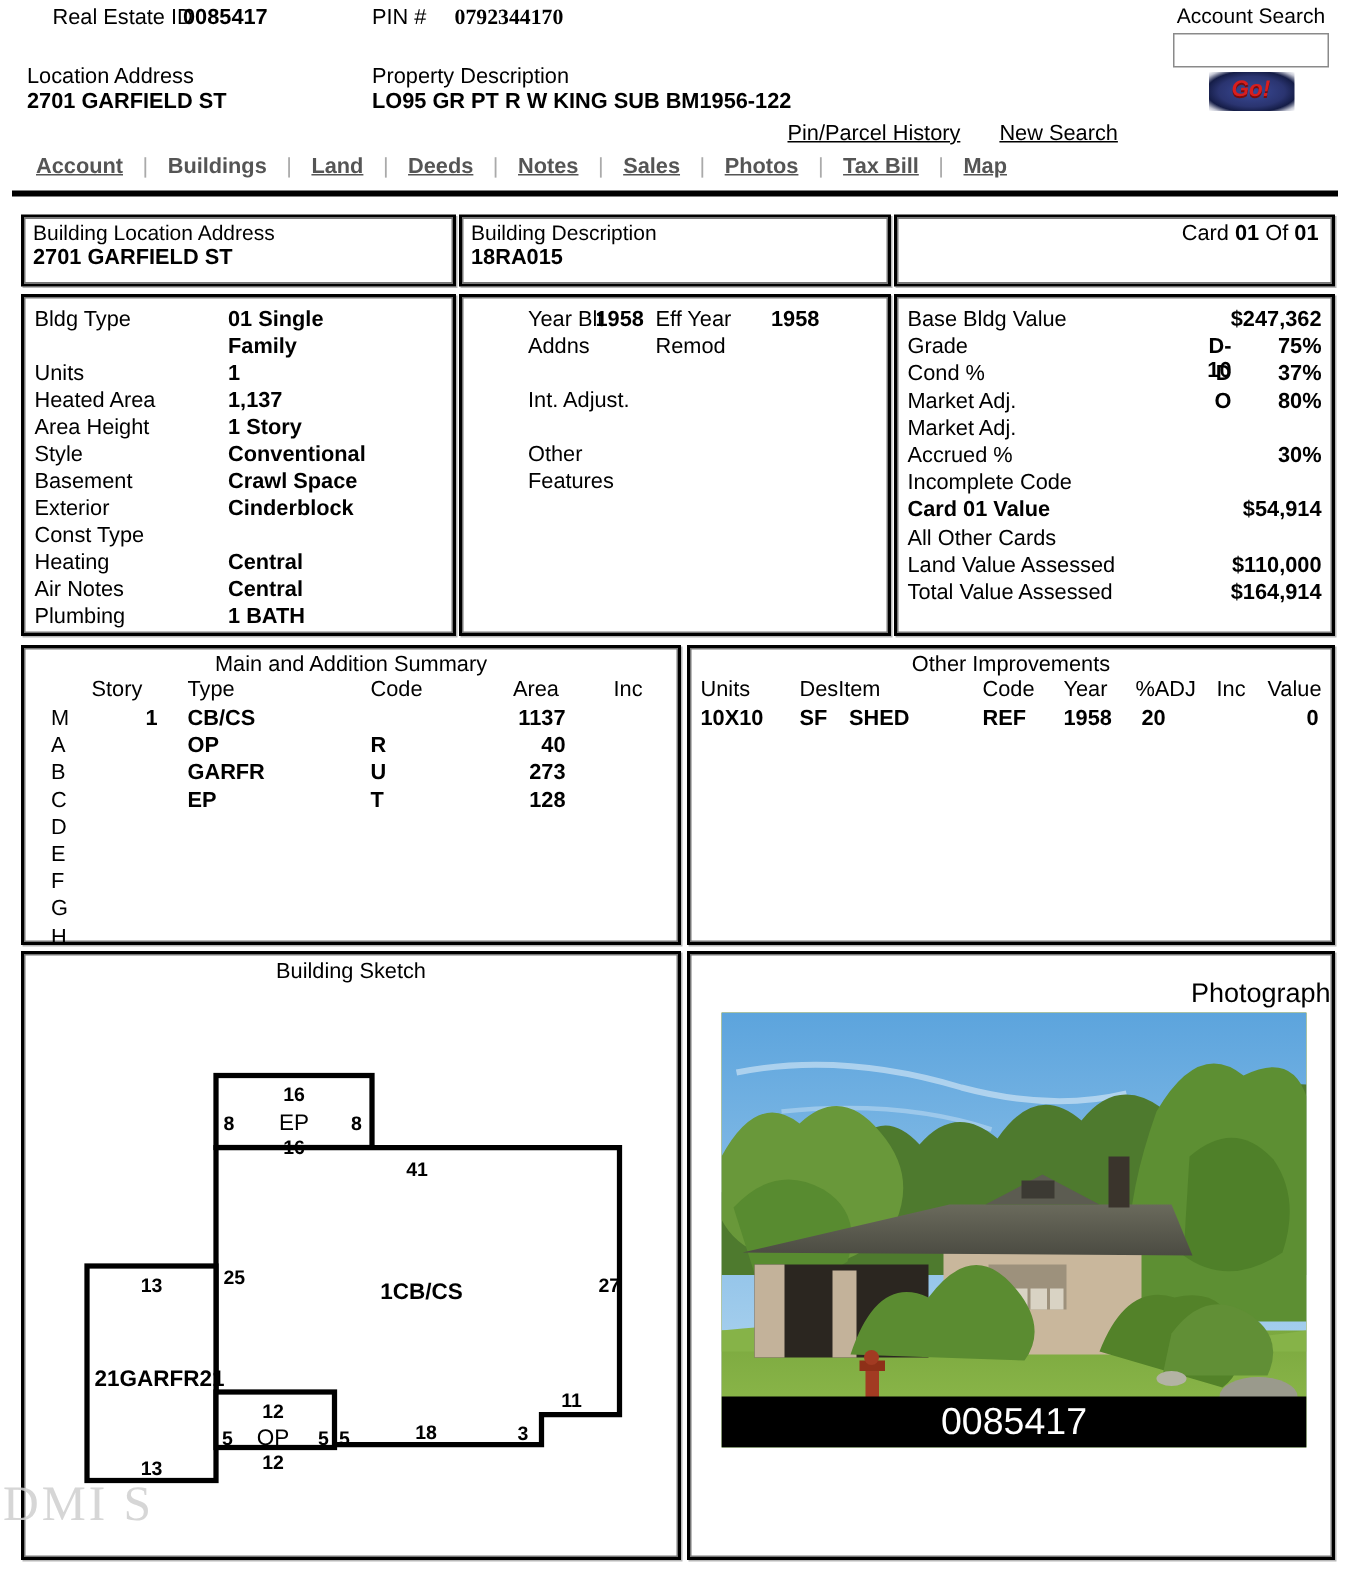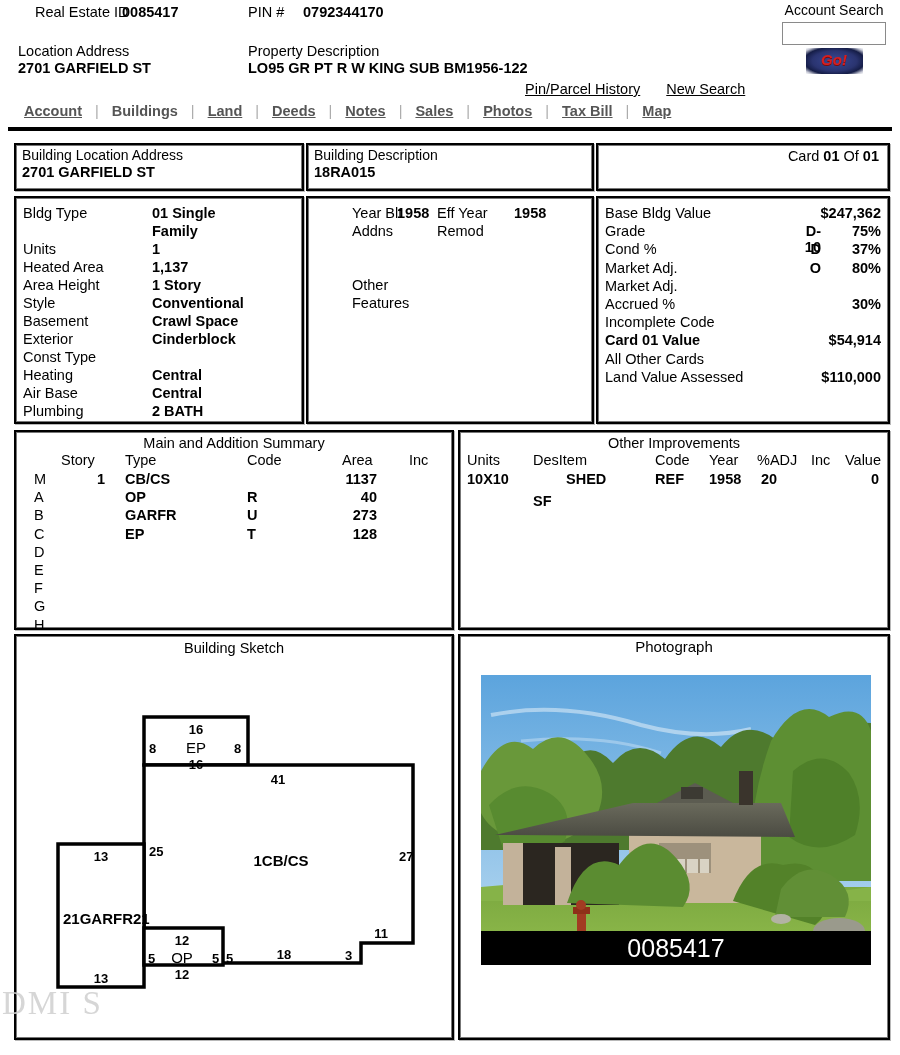--- a/index.html
+++ b/index.html
@@ -17,21 +17,21 @@
   }
 
   
   .hdr-line { position: absolute; white-space: nowrap; }
   .lbl   { font-size: 14.5px; color: #000; font-weight: 400; }
   .val   { font-size: 14.5px; color: #000; font-weight: bold; }
 
   #reid-lbl  { left: 35px;  top: 4px;  }
   #reid-val  { left: 122px; top: 4px;  }
   #pin-lbl   { left: 248px; top: 4px;  }
-  #pin-val   { left: 303px; top: 4px;  }
+  #pin-val   { left: 303px; top: 4px; font-family: Liberation Serif, serif;  }
 
   #loc-lbl   { left: 18px;  top: 43px; }
   #loc-val   { left: 18px;  top: 60px; }
   #pd-lbl    { left: 248px; top: 43px; }
   #pd-val    { left: 248px; top: 60px; }
 
   
   #acct-search-wrap {
     position: absolute; left: 772px; top: 2px; width: 124px;
     text-align: center;
@@ -143,31 +143,31 @@
   .mrow .inc    { position: absolute; left: 392px; font-weight: bold; }
 
   #oi-hdr { position: relative; height: 19px; font-size: 14.5px; margin-top: 1px; }
   #oi-hdr span { position: absolute; }
   .oh-units { left: 6px; } .oh-des { left: 72px; } .oh-code { left: 194px; }
   .oh-year { left: 248px; } .oh-adj { left: 296px; } .oh-inc { left: 350px; }
   .oh-val { right: 6px; }
 
   .orow { position: relative; height: 18px; font-size: 14.5px; font-weight: bold; }
   .orow span { position: absolute; }
-  .o-units { left: 6px; } .o-des { left: 72px; margin-top: 22px; } .o-item { left: 105px; }
+  .o-units { left: 6px; } .o-des { left: 72px; } .o-item { left: 105px; }
   .o-code { left: 194px; } .o-year { left: 248px; } .o-adj { left: 300px; }
   .o-inc { left: 350px; } .o-val { right: 8px; }
 
   
   #p-sketch { left: 14px;  top: 634px; width: 440px; height: 406px; }
   #p-photo  { left: 458px; top: 634px; width: 432px; height: 406px; }
 
   #sketch-title { text-align: center; font-size: 14.5px; padding-top: 3px; }
 
-  #photo-title { text-align: center; font-size: 15px; padding-top: 2px; line-height: 16px; }
+  #photo-title { text-align: right; font-size: 18px; padding-top: 17px; line-height: 16px; }
   #photo-date { text-align: center; font-size: 14.5px; font-weight: bold; }
 
   #photo-frame {
     position: absolute; left: 21px; top: 39px; width: 390px; height: 290px;
     overflow: hidden; background: #6b8e3a;
   }
   #photo-banner {
     position: absolute; left: 0; bottom: 0; width: 100%; height: 34px;
     background: #000; color: #fff; text-align: center;
     font-size: 25px; line-height: 34px;
@@ -298,46 +298,50 @@
           </div>
           <div class="kv">
             <span class="k">Const Type</span>
             <span class="v"></span>
           </div>
           <div class="kv">
             <span class="k">Heating</span>
             <span class="v">Central</span>
           </div>
           <div class="kv">
-            <span class="k">Air Base</span>
+            <span class="k">Air Notes</span>
             <span class="v">Central</span>
           </div>
           <div class="kv">
             <span class="k">Plumbing</span>
-            <span class="v">2 BATH</span>
+            <span class="v">1 BATH</span>
           </div>
         </div>
       </div>
   </div>
 
   <div class="panel" id="p-year">
     <div class="panel-inner" style="padding-top:6px;">
       <div class="yr-row">
         <span class="a">Year Blt</span>
         <span class="b">1958</span>
         <span class="c">Eff Year</span>
         <span class="d">1958</span>
       </div>
       <div class="yr-row">
         <span class="a">Addns</span>
         <span class="b"></span>
         <span class="c">Remod</span>
         <span class="d"></span>
       </div>
       <div class="yr-row" style="height:18px;"></div>
+      <div class="yr-row">
+        <span class="a">Int. Adjust.</span>
+        <span class="b"></span>
+      </div>
       <div class="yr-row" style="height:18px;"></div>
       <div class="yr-row">
         <span class="a">Other</span>
       </div>
       <div class="yr-row">
         <span class="a">Features</span>
         <span class="b"></span>
       </div>
     </div>
   </div>
@@ -387,20 +391,25 @@
           </div>
           <div class="vrow">
             <span class="k">All Other Cards</span>
             <span class="code"></span>
             <span class="amt"></span>
           </div>
           <div class="vrow">
             <span class="k">Land Value Assessed</span>
             <span class="code"></span>
             <span class="amt">$110,000</span>
+          </div>
+          <div class="vrow">
+            <span class="k">Total Value Assessed</span>
+            <span class="code"></span>
+            <span class="amt">$164,914</span>
           </div>
         </div>
       </div>
   </div>
 
   <div class="panel" id="p-main">
     <div class="panel-inner">
       <div class="ptitle">Main and Addition Summary</div>
       <div id="main-hdr">
         <span class="mh-story">Story</span>

